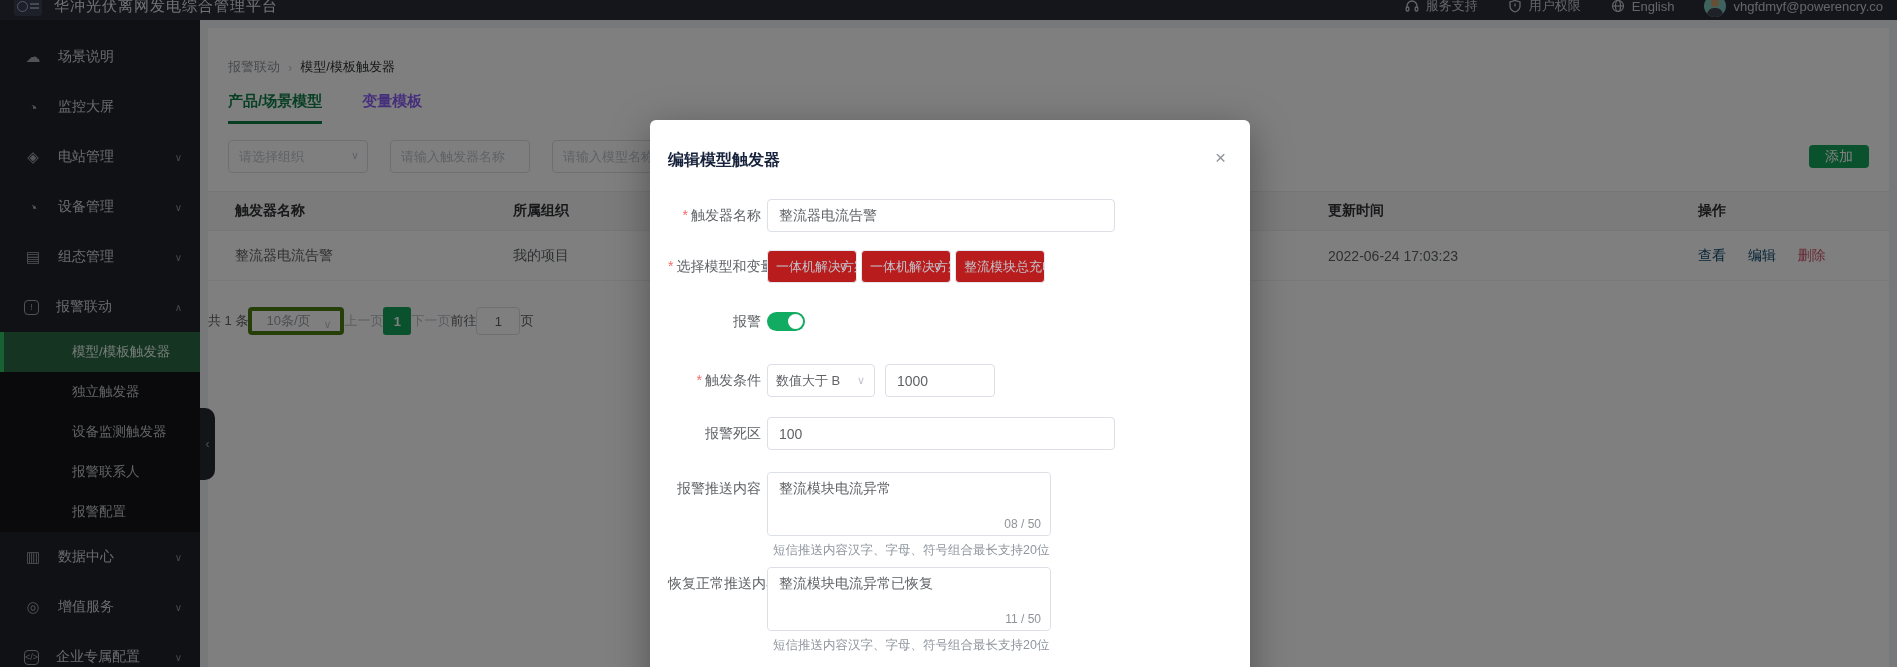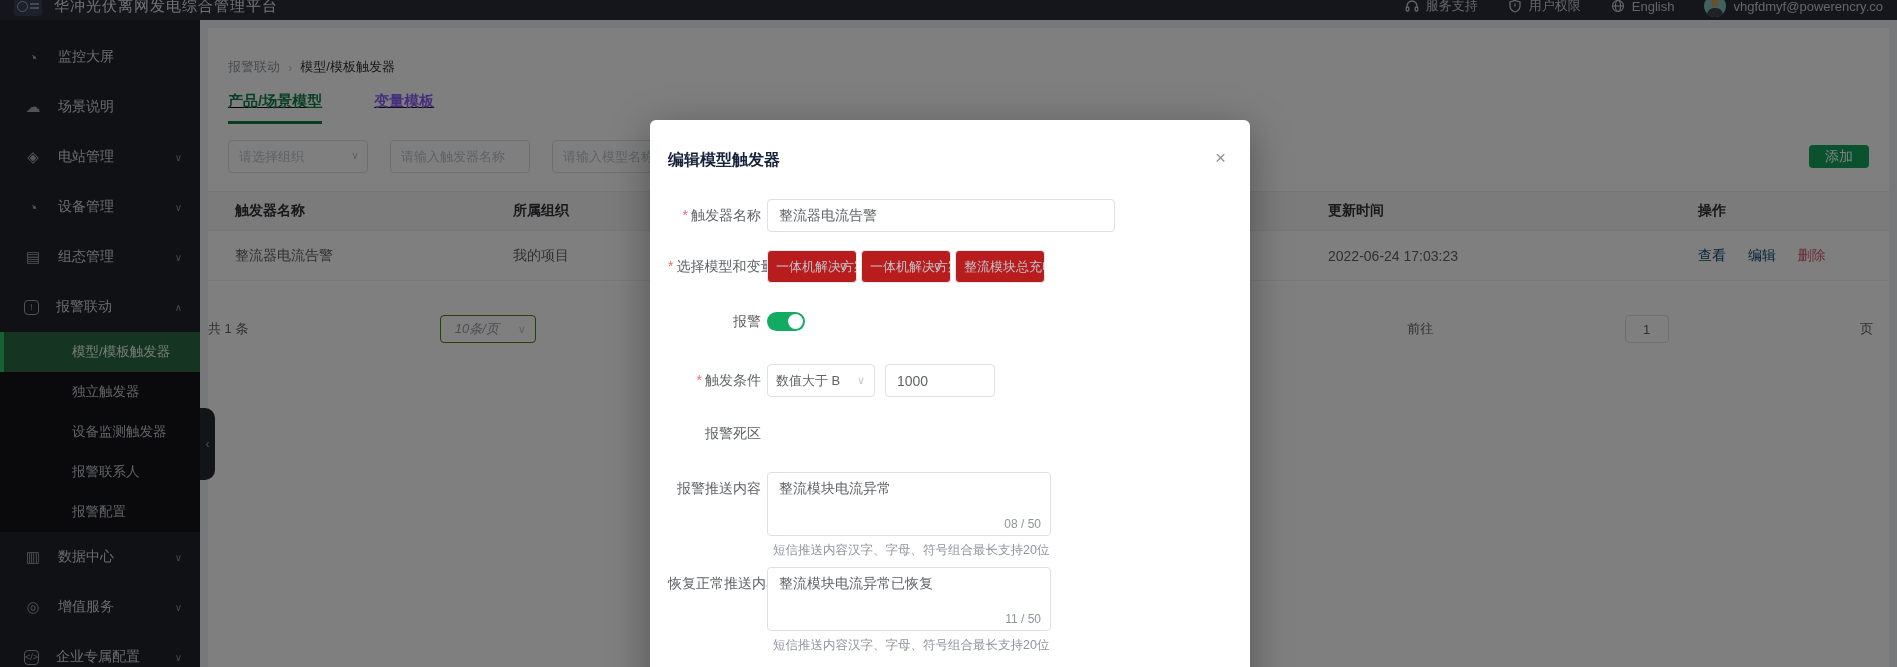--- a/index.html
+++ b/index.html
@@ -35,41 +35,41 @@
   .sub-item { display:flex; align-items:center; height:40px; padding-left:72px; color:#c3c6cb; font-size:13.5px; cursor:pointer; }
   .sub-item.active { background:#2a6a45; border-left:4px solid #2fc264; padding-left:68px; color:#eaf7ee; }
   .collapse-handle { position:absolute; left:200px; top:408px; width:15px; height:72px; background:#26292e; border-radius:0 10px 10px 0; color:#9aa0a6; display:flex; align-items:center; justify-content:center; font-size:12px; z-index:3; cursor:pointer; }
 
   
   .main { position:absolute; left:200px; top:20px; right:0; bottom:0; background:#eef0f5; padding:8px 8px 0 8px; z-index:1; }
   .panel { background:#ffffff; width:100%; height:100%; position:relative; }
   .breadcrumb { padding:30px 0 0 20px; font-size:13px; color:#909399; display:flex; gap:8px; align-items:center; }
   .breadcrumb .current { color:#303133; }
   .breadcrumb .sep { color:#c0c4cc; }
-  .tabs { display:flex; gap:52px; margin:16px 0 0 20px;text-decoration:underline; }
+  .tabs { display:flex; gap:40px; margin:16px 0 0 20px; }
   .tab { font-size:15px; color:#8b5cf6; padding-bottom:10px; cursor:pointer; font-weight:700; }
   .tab.active { color:#12804a; border-bottom:3px solid #0f7b40; }
   .filter-row { display:flex; align-items:center; margin:16px 20px 0 20px; }
   .f-input { width:140px; height:33px; border:1px solid #dcdfe6; border-radius:4px; background:#fff; font-size:13px; color:#606266; padding:0 10px; margin-right:22px; }
   .f-input::placeholder { color:#bfc3c9; }
   .f-select { position:relative; margin-right:22px; }
   .f-select .f-input { margin-right:0; padding-right:24px; }
   .caret { position:absolute; right:9px; top:9px; color:#c0c4cc; font-size:11px; pointer-events:none; }
   .btn-add { margin-left:auto; width:60px; height:23px; background:#14a45c; color:#fff; border:none; border-radius:4px; font-size:14px; cursor:pointer; }
 
   .table { margin-top:18px; width:100%; font-size:14px; }
   .trow { display:flex; align-items:center; }
   .thead { background:#f6f7f9; height:40px; color:#303133; font-weight:700; border-top:1px solid #e9ecf0; border-bottom:1px solid #e9ecf0; }
   .tbody-row { height:50px; color:#606266; border-bottom:1px solid #eef0f3; }
   .c1 { width:305px; padding-left:27px; } .c2 { width:815px; } .c3 { width:370px; } .c4 { flex:1; }
   .link { margin-right:18px; cursor:pointer; }
   .link-green { color:#0c4a6e; } .link-red { color:#d2566c; }
 
-  .pagination { display:flex; align-items:center; justify-content:space-between; margin-top:34px; padding-right:16px; gap:22px; font-size:13px; color:#606266; }
-  .pg-select { position:relative; width:96px; height:28px; border:1px solid #4d7c0f; border-radius:4px; color:#989ca4; display:flex; align-items:center; padding-left:14px; cursor:pointer;font-style:italic; }
+  .pagination { display:flex; align-items:center; justify-content:flex-start; margin-top:26px; padding-right:16px; gap:0; font-size:13px; color:#606266; }
+  .pg-select { position:relative; width:96px; height:28px; border:4px solid #4d7c0f; border-radius:4px; color:#989ca4; display:flex; align-items:center; padding-left:14px; cursor:pointer; }
   .pg-select .caret { top:7px; }
   .pg-nav { color:#b9bdc4; cursor:pointer; }
   .pg-current { width:28px; height:28px; background:#14a45c; color:#fff; border-radius:3px; display:flex; align-items:center; justify-content:center; font-weight:700; cursor:pointer; }
   .pg-goto-input { width:44px; height:28px; border:1px solid #dcdfe6; border-radius:4px; text-align:center; font-size:13px; color:#606266; }
 
   
   .overlay { position:absolute; inset:0; background:rgba(0,0,0,0.5); z-index:10; }
   .modal { position:absolute; left:650px; top:120px; width:600px; height:600px; background:#fff; border-radius:6px; z-index:20; box-shadow:0 10px 40px rgba(0,0,0,.35); }
   .modal-title { padding:30px 0 0 18px; font-size:16px; font-weight:700; color:#17233d; }
   .modal-close { position:absolute; right:24px; top:28px; font-size:19px; color:#909399; cursor:pointer; line-height:1; }
@@ -140,26 +140,26 @@
             </span>
           <span class="email">vhgfdmyf@powerencry.co</span>
         </div>
       </div>
     </div>
   </div>
 
   <div class="sidebar">
     <div style="height:12px"></div>
     <div class="side-item">
+      <i class="glyph i-cloud"></i>
+      <span>场景说明</span>
+    </div>
+    <div class="side-item">
       <i class="glyph i-pie"></i>
       <span>监控大屏</span>
-    </div>
-    <div class="side-item">
-      <i class="glyph i-cloud"></i>
-      <span>场景说明</span>
     </div>
     <div class="side-item">
       <i class="glyph i-cube"></i>
       <span>电站管理</span>
       <span class="caret-side">∨</span>
     </div>
     <div class="side-item">
       <i class="glyph i-gauge"></i>
       <span>设备管理</span>
       <span class="caret-side">∨</span>
@@ -314,20 +314,23 @@
           <div class="sel sel-white">
             <span>数值大于 B</span>
             <span class="caret">∨</span>
           </div>
           <input class="cond-input" value="1000" style="">
         </div>
       </div>
 
       <div class="frow" style="margin-bottom:22px;">
         <div class="flabel">报警死区</div>
+        <div class="fctrl">
+          <input class="m-input" value="100" style="">
+        </div>
       </div>
 
       <div class="frow mb0">
         <div class="flabel">报警推送内容</div>
         <div class="ta-box">
           <textarea class="ta" style="">整流模块电流异常</textarea>
           <span class="counter">08 / 50</span>
         </div>
       </div>
       <div class="hint">短信推送内容汉字、字母、符号组合最长支持20位</div>

